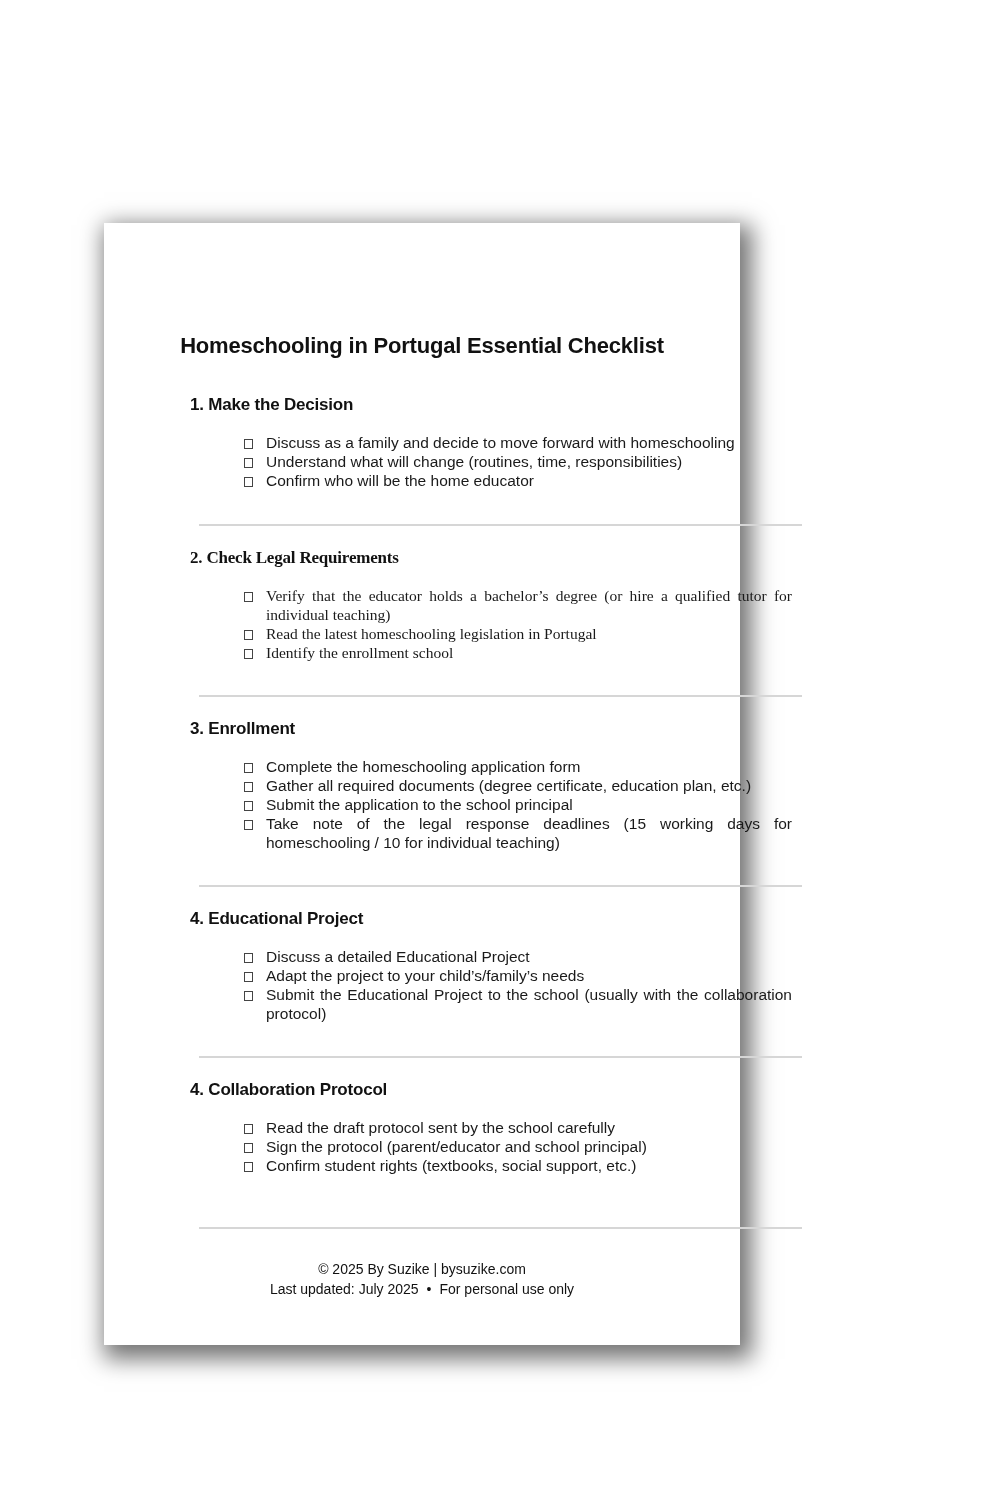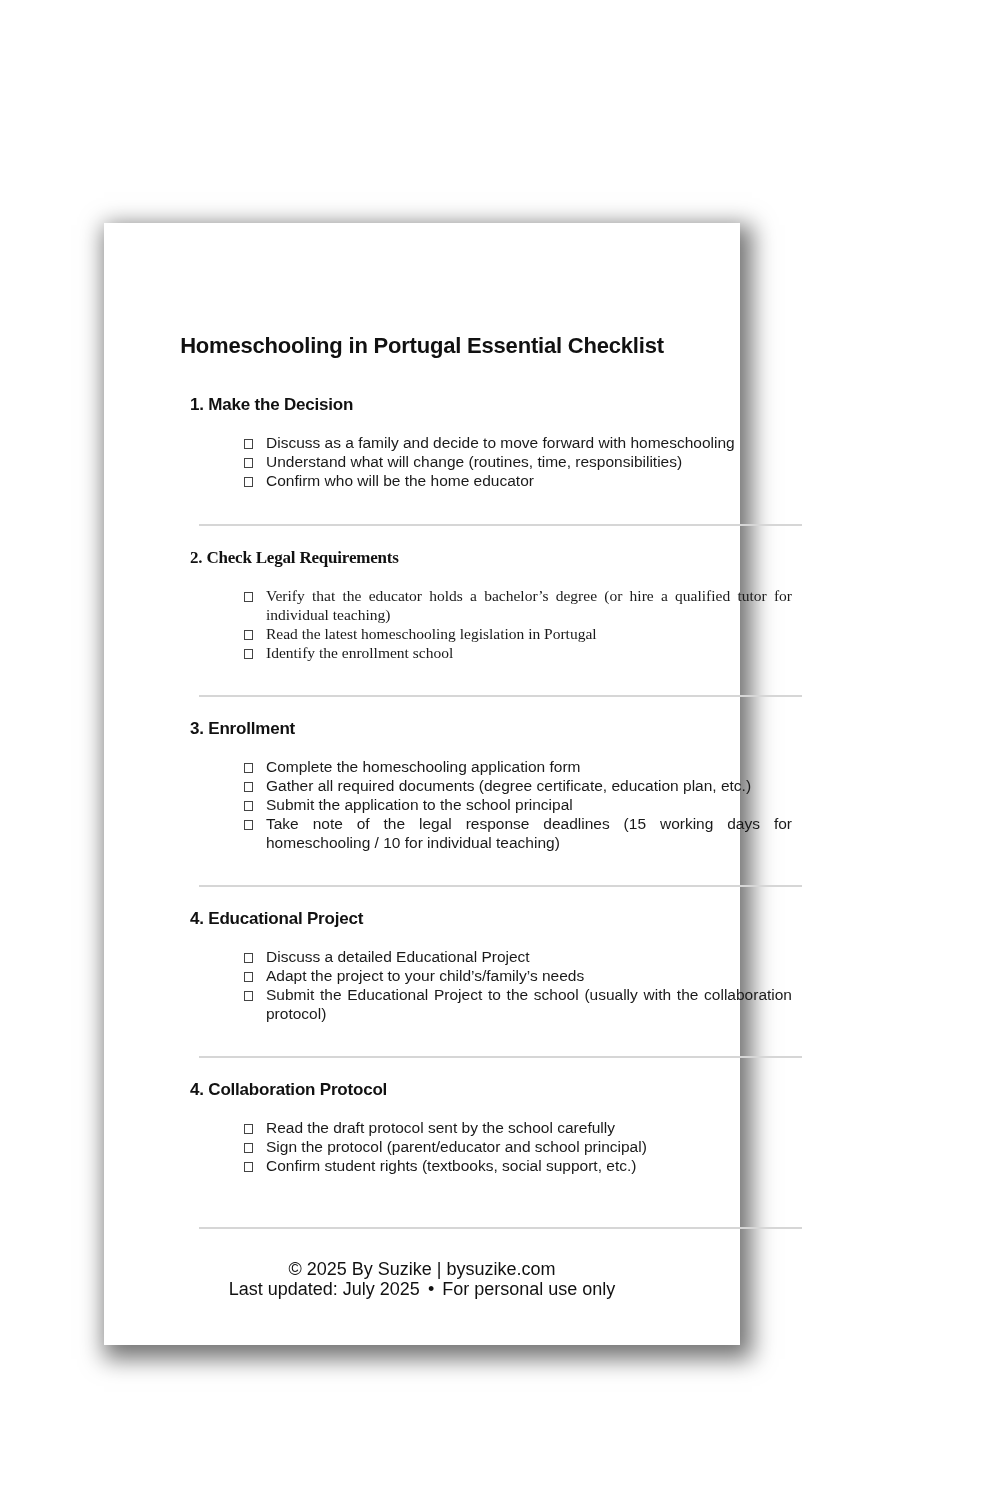--- a/index.html
+++ b/index.html
@@ -81,21 +81,21 @@
       width: 603px;
       height: 0;
       border-top: 2px solid #d6d6d6;
     }
     .footer {
       position: absolute;
       left: 0;
       right: 0;
       top: 1036px;
       text-align: center;
-      font-size: 18px;
+      font-size: 14px;
       line-height: 20px;
       color: #111;
     }
     .footer .sep {
       display: inline-block;
       margin: 0 8px;
     }
   </style>
 </head>
 <body>

